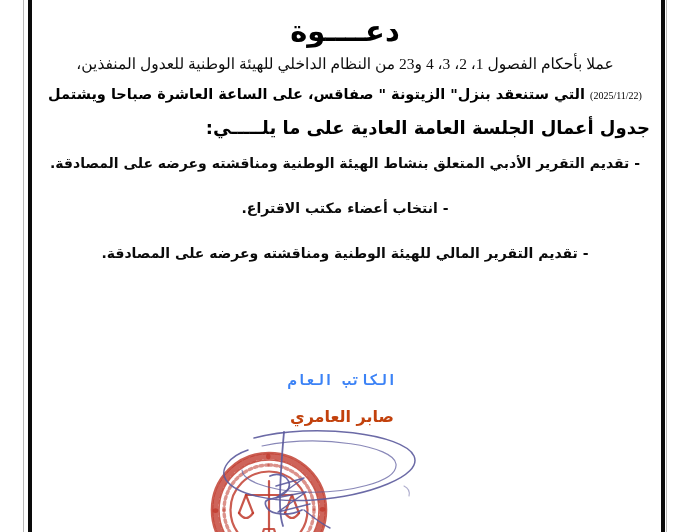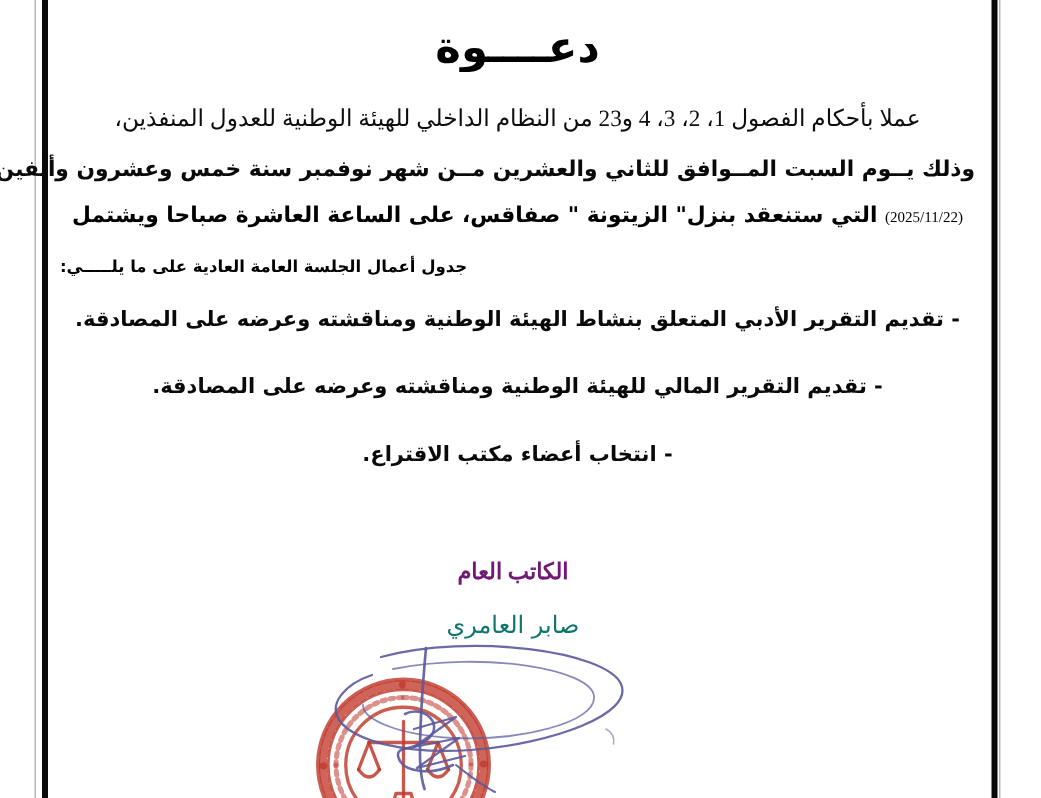--- a/index.html
+++ b/index.html
@@ -61,22 +61,22 @@
   }
 
   
   .doc-title {
     text-align: center;
     font-family: "DejaVu Sans", "Liberation Sans", sans-serif;
     font-weight: bold;
     font-size: 29px;
     line-height: 30px;
     letter-spacing: 0px;
-    margin: 16px;
-    padding-top: 0px;
+    margin: 0;
+    padding-top: 16px;
     height: 32px;
     overflow: hidden;
     color: #000;
   }
 
   
   .para {
     font-family: "Liberation Serif", "DejaVu Serif", serif;
     font-size: 15.5px;
     line-height: 31px;
@@ -111,23 +111,23 @@
   }
   .reg-seg {
     font-family: "Liberation Serif", "DejaVu Serif", serif;
     font-weight: normal;
     font-size: 10px;
   }
 
   .agenda-head {
     font-family: "DejaVu Sans", "Liberation Sans", sans-serif;
     font-weight: bold;
-    font-size: 11px;
+    font-size: 18px;
     line-height: 31px;
-    text-align: left;
+    text-align: right;
     margin: 0;
     margin-top: 1px;
     white-space: nowrap;
   }
 
   
   .agenda-list {
     margin: 0;
     padding: 0;
     list-style: none;
@@ -155,36 +155,36 @@
     pointer-events: none;
   }
   .sig-inner {
     display: inline-block;
     position: relative;
     text-align: center;
     width: 230px;
     margin-right: 6px;
   }
   .sig-role {
-    font-family: Liberation Serif, serif;
+    font-family: Liberation Mono, monospace;
     font-weight: bold;
     font-size: 15px;
     line-height: 24px;
     letter-spacing: 1px;
-    color: #701a75;
+    color: #3b82f6;
     white-space: nowrap;
   }
   .sig-name {
     font-family: "DejaVu Sans", "Liberation Sans", sans-serif;
-    font-weight: normal;
+    font-weight: bold;
     font-size: 16px;
     line-height: 26px;
     letter-spacing: 1px;
     margin-top: 10px;
-    color: #0f766e;
+    color: #c2410c;
     white-space: nowrap;
   }
 
   
   .handsign {
     position: absolute;
     left: 218px;
     top: 424px;
     width: 230px;
     height: 110px;
@@ -218,33 +218,32 @@
     <div class="thin"></div>
   </div>
 
   <div class="content">
 
     <h1 class="doc-title">دعــــوة</h1>
 
     <p class="para p1">عملا بأحكام الفصول 1، 2، 3، 4 و23 من النظام الداخلي للهيئة الوطنية للعدول المنفذين،</p>
 
 
-    <p class="para-bold b1">وذلك يــوم السبت المــوافق للثاني والعشرين مــن شهر نوفمبر  سنة خمس وعشرون وألفين</p>
 
     <p class="mixed-line">
       <span class="reg-seg">(2025/11/22)</span>
       <span>التي ستنعقد بنزل" الزيتونة " صفاقس،  على الساعة العاشرة صباحا ويشتمل</span>
     </p>
 
     <p class="agenda-head">جدول أعمال الجلسة العامة العادية على ما يلـــــي:</p>
 
     <ul class="agenda-list">
       <li class="agenda-item i1">- تقديم التقرير الأدبي المتعلق بنشاط الهيئة الوطنية ومناقشته وعرضه على المصادقة.</li>
+      <li class="agenda-item i3">- انتخاب أعضاء مكتب الاقتراع.</li>
       <li class="agenda-item i2">- تقديم التقرير المالي للهيئة الوطنية ومناقشته وعرضه على المصادقة.</li>
-      <li class="agenda-item i3">- انتخاب أعضاء مكتب الاقتراع.</li>
     </ul>
 
     <div class="sig-block">
       <div class="sig-inner">
         <div class="sig-role">الكاتب العام</div>
         <div class="sig-name">صابر العامري</div>
       </div>
     </div>
 
   </div>

